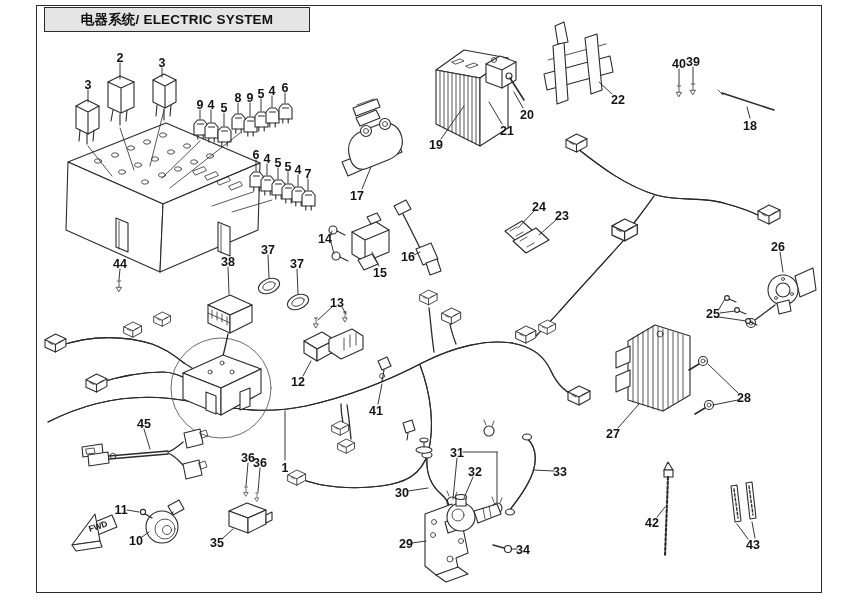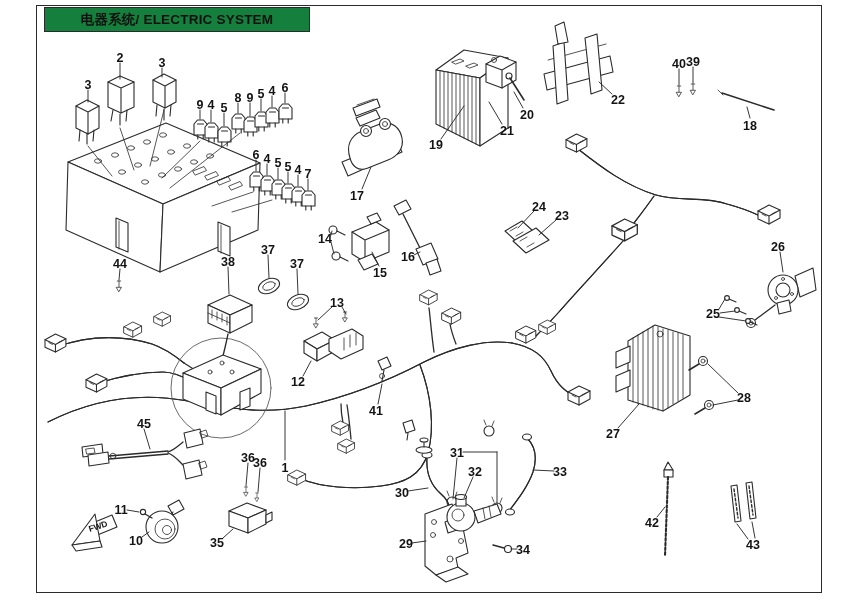--- a/index.html
+++ b/index.html
@@ -1,21 +1,21 @@
 <!DOCTYPE html>
 <html><head>
 <meta charset="utf-8">
 <style>
   html,body{margin:0;padding:0;background:#fff;}
   body{width:860px;height:600px;position:relative;overflow:hidden;
        font-family:"Liberation Sans","DejaVu Sans",sans-serif;}
   .frame{position:absolute;left:36px;top:5px;width:786px;height:588px;
          border:1.5px solid #2b2b2b;box-sizing:border-box;}
   .titlebox{position:absolute;left:44px;top:7px;width:266px;height:25px;
-            border:1.5px solid #2b2b2b;background:#15803d;box-sizing:border-box;
+            border:1.5px solid #2b2b2b;background:#e5e5e5;box-sizing:border-box;
             display:flex;align-items:center;justify-content:center;z-index:3;
             font-weight:bold;font-size:13.5px;color:#111;letter-spacing:.2px;}
   svg#cv{position:absolute;left:0;top:0;z-index:2;}
   #cv *{stroke:#2b2b2b;stroke-width:1.1;fill:none;stroke-linecap:round;stroke-linejoin:round;}
   #cv .wf{fill:#fff;}
   #cv .thin{stroke-width:.8;}
   #cv .guide{stroke:#5a5a5a;stroke-width:.9;}
   #cv .tubeA-out{stroke:#3a3a3a;stroke-width:6.4;fill:none;}
   #cv .tubeA-in{stroke:#fff;stroke-width:4.2;fill:none;}
   #cv .tubeB-out{stroke:#3a3a3a;stroke-width:4.4;fill:none;}

